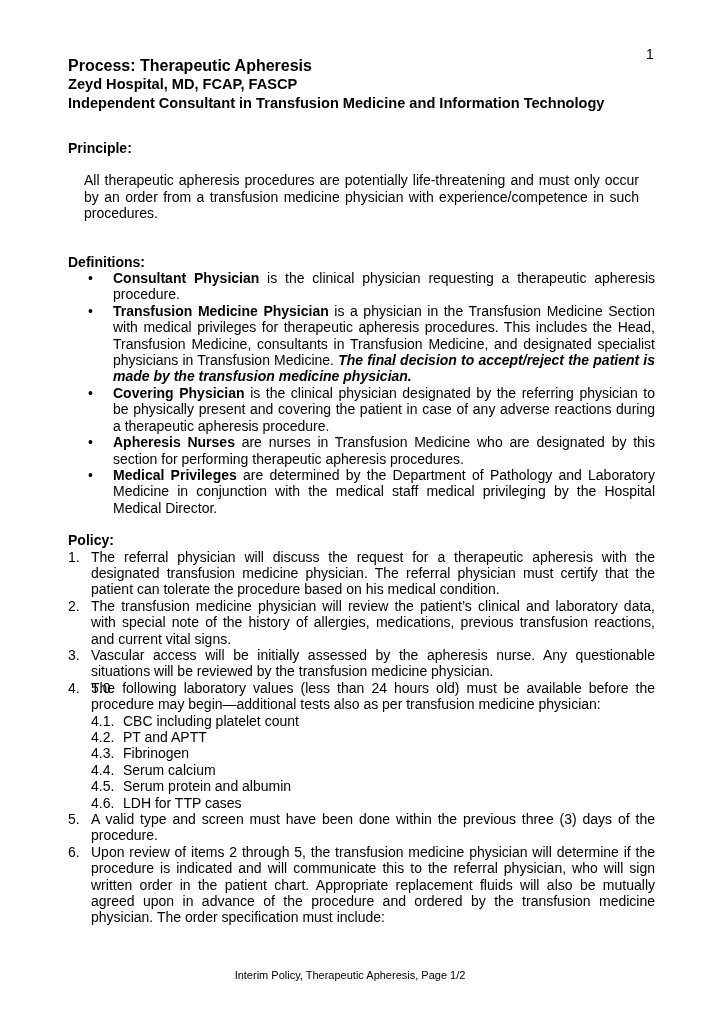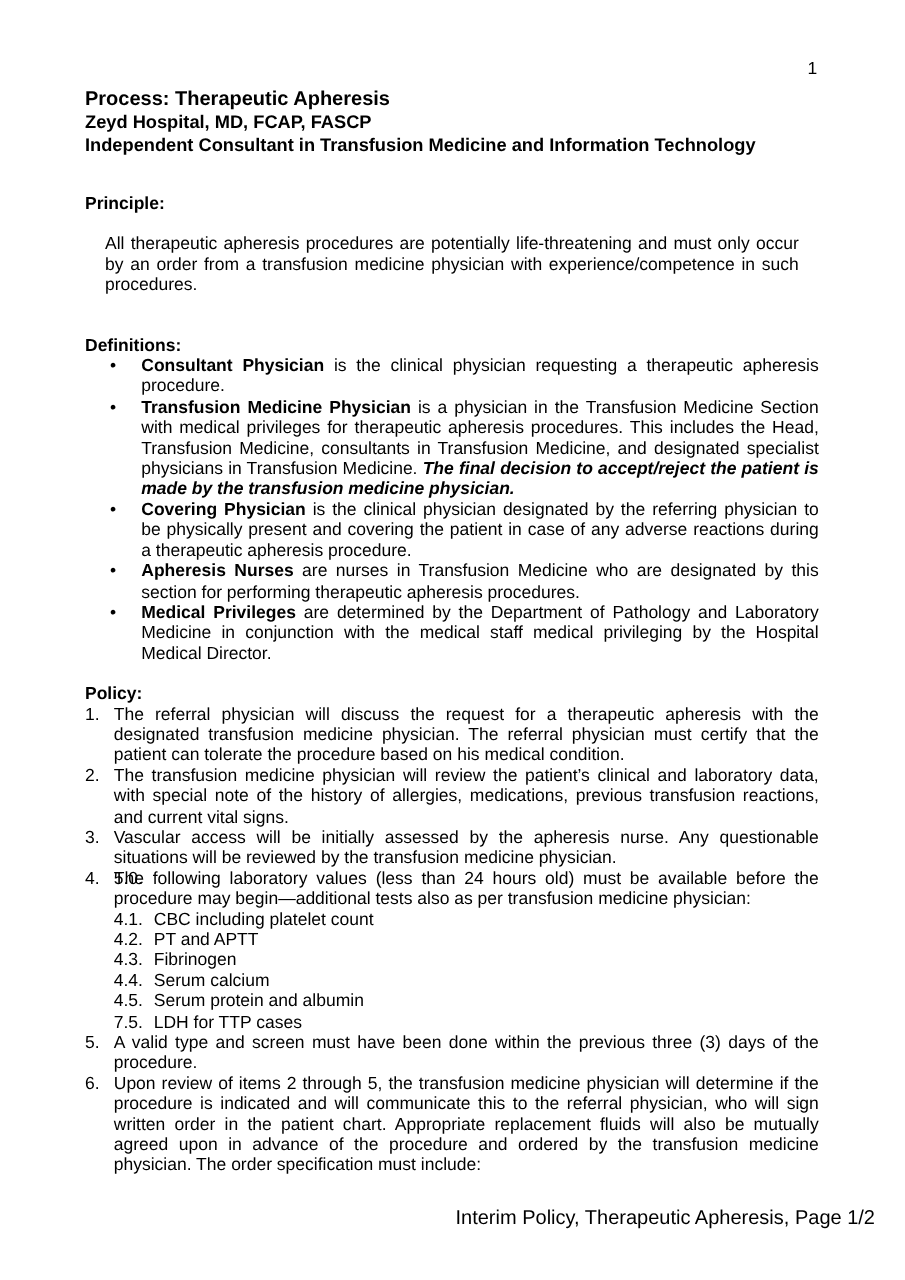--- a/index.html
+++ b/index.html
@@ -19,21 +19,21 @@
     }
     .page-number {
       position: absolute;
       top: 46px;
       left: 646px;
       font-size: 14px;
     }
     .content {
       position: absolute;
       left: 68px;
-      top: 70px;
+      top: 56px;
       width: 587px;
     }
     .title-block {
       font-weight: bold;
     }
     .title-main {
       font-size: 16px;
       line-height: 19px;
     }
     .title-sub {
@@ -92,22 +92,22 @@
       left: 0;
       top: 0;
     }
     b.term { font-weight: bold; }
     .emph { font-weight: bold; font-style: italic; }
     .footer {
       position: absolute;
       top: 967px;
       left: 0;
       width: 700px;
-      text-align: right;
-      font-size: 16px;
+      text-align: center;
+      font-size: 11px;
     }
   </style>
 </head>
 <body>
 
 <div class="page-number">1</div>
 
 <div class="content">
 
   <div class="title-block">
@@ -191,21 +191,21 @@
           </li>
           <li>
             <span class="num">4.4.</span>
             <span>Serum calcium</span>
           </li>
           <li>
             <span class="num">4.5.</span>
             <span>Serum protein and albumin</span>
           </li>
           <li>
-            <span class="num">7.5.</span>
+            <span class="num">4.6.</span>
             <span>LDH for TTP cases</span>
           </li>
         </ol>
       </li>
       <li>
         <span class="num">5.</span>
         <span>A valid type and screen must have been done within the previous three (3) days of the procedure.</span>
       </li>
       <li>
         <span class="num">6.</span>

